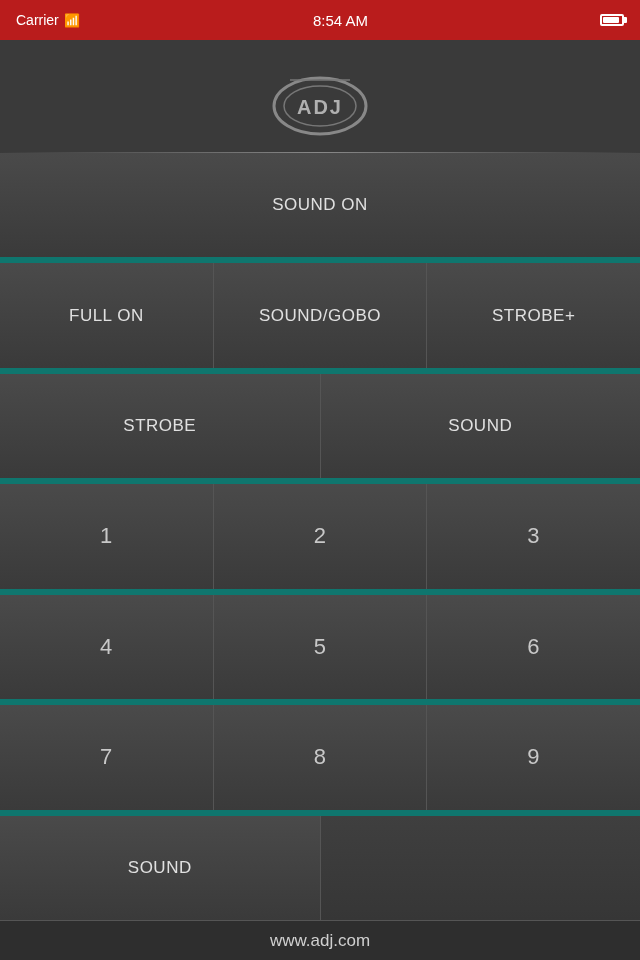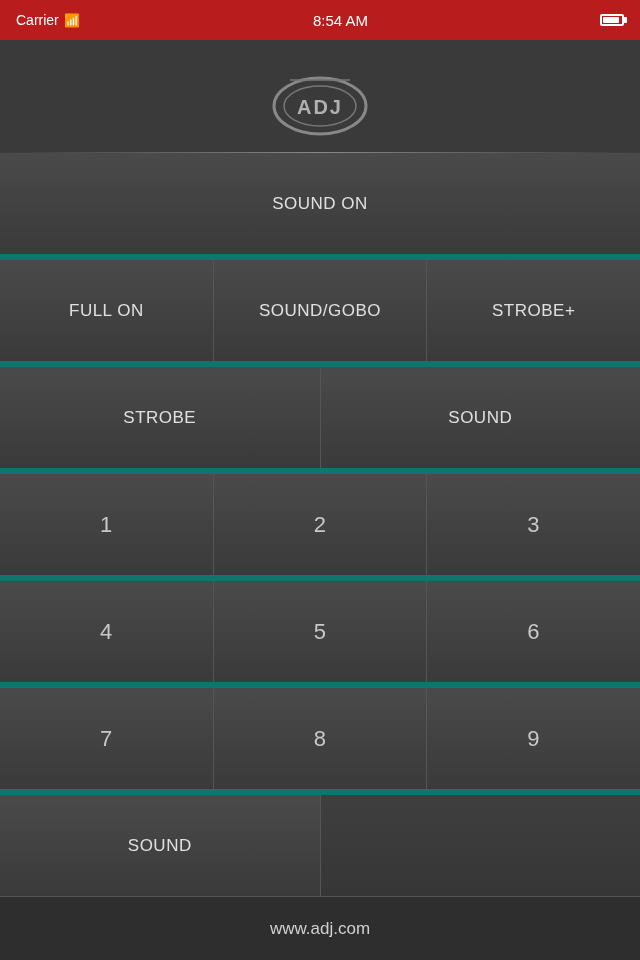--- a/index.html
+++ b/index.html
@@ -131,21 +131,21 @@
 
     
     .grid-cell.number {
       font-size: 22px;
       color: #c8c8c8;
     }
 
     
     .footer {
       width: 100%;
-      height: 64px;
+      height: 40px;
       background: #2e2e2e;
       display: flex;
       align-items: center;
       justify-content: center;
       border-top: 1px solid #555;
     }
     .footer-text {
       color: #d0d0d0;
       font-size: 17px;
       font-weight: 400;

